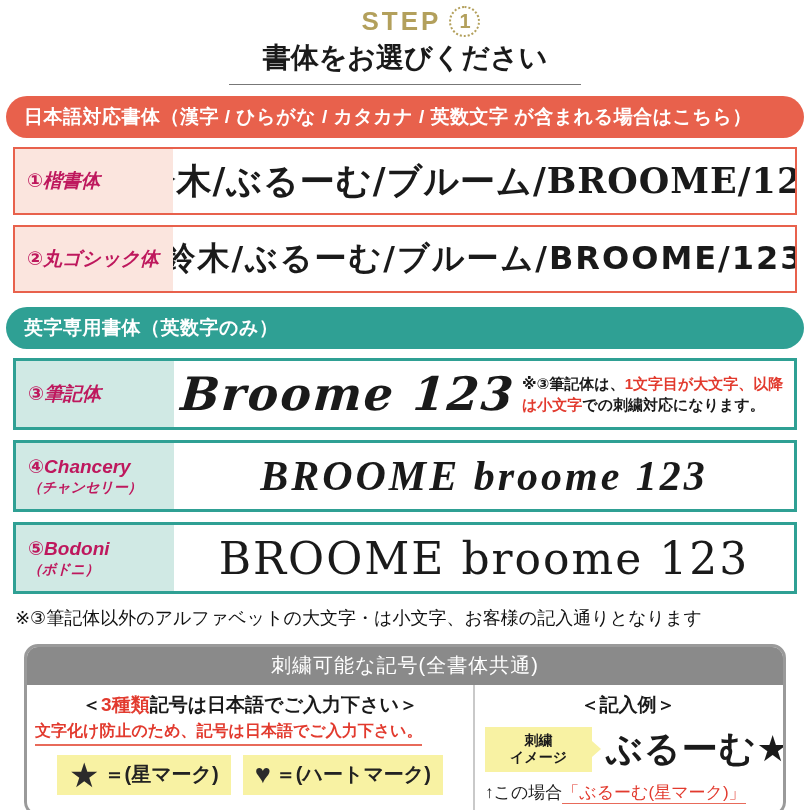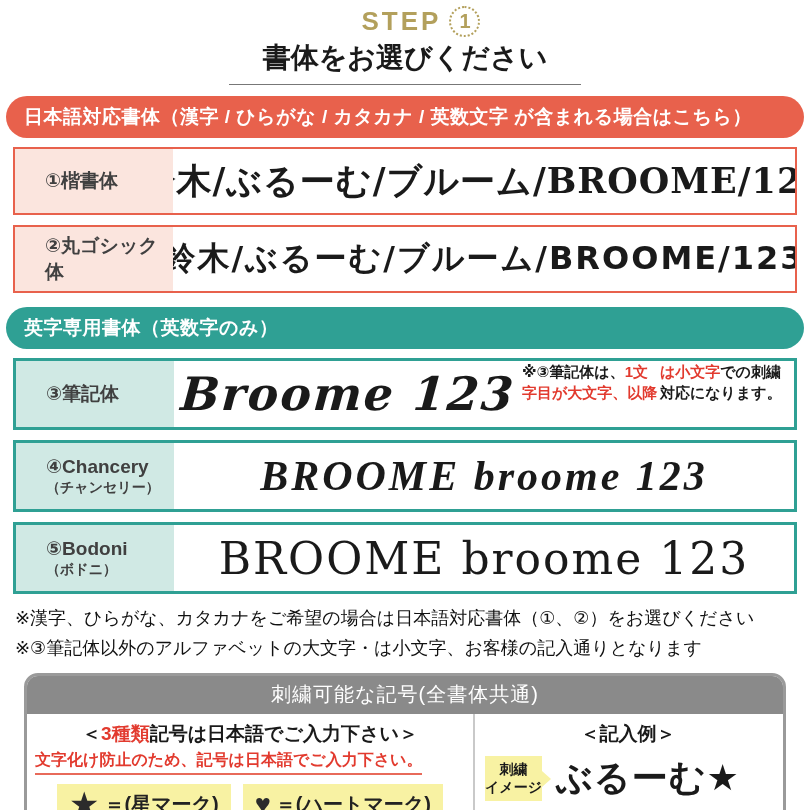--- a/index.html
+++ b/index.html
@@ -39,36 +39,36 @@
   
   .font-row {
     display: flex; align-items: stretch;
     margin: 0 13px 10px; background: #fff;
   }
   .font-row.coral-border { border: 2px solid #e8614c; height: 68px; }
   .font-row.teal-border  { border: 3px solid #2fa094; height: 72px; }
   .row-label {
     width: 158px; flex: 0 0 158px;
     display: flex; flex-direction: column; justify-content: center;
-    padding-left: 30px; font-size: 19px; font-weight: 600; color: #404040;
+    padding-left: 12px; font-size: 19px; font-weight: 600; color: #be185d; font-style: italic;
   }
   .coral-border .row-label { background: #fbe5de; }
   .teal-border  .row-label { background: #d0e9e4; }
   .row-sublabel { font-size: 14px; font-weight: 600; margin-top: 1px; }
   .row-sample {
     flex: 1; display: flex; align-items: center; justify-content: center;
     overflow: hidden; white-space: nowrap;
   }
   .sample-kaisho { font-family: "DejaVu Serif", serif; font-weight: bold; font-size: 35px; letter-spacing: 1px; }
   .sample-maru   { font-family: "DejaVu Sans", sans-serif; font-weight: bold; font-size: 32px; letter-spacing: 2px; }
   .sample-script { font-family: "DejaVu Serif", serif; font-style: italic; font-weight: bold; font-size: 46px; letter-spacing: 2px; transform: skewX(-4deg); }
   .sample-chancery { font-family: "Liberation Serif", serif; font-style: italic; font-weight: 600; font-size: 42px; letter-spacing: 3px; }
   .sample-bodoni { font-family: "DejaVu Serif", serif; font-size: 44px; letter-spacing: 2px; }
   .row-note {
-    flex: 0 0 272px; display: flex; justify-content: center;
+    flex: 0 0 272px; display: flex; flex-direction: column; justify-content: center;
     font-size: 15px; font-weight: bold; line-height: 1.4; padding-right: 6px;
   }
   .red-text { color: #e23a2e; }
   
   .footnotes { margin: 4px 15px 0; }
   .footnote { font-size: 18px; line-height: 1.65; color: #111; font-weight: 500; }
   
   .symbols-box {
     margin: 10px 24px 0; border: 3px solid #9a9a9a; border-radius: 14px;
     overflow: hidden;
@@ -96,21 +96,21 @@
     font-size: 20px; font-weight: bold; color: #222;
   }
   .sym-glyph { line-height: 1; color: #2b2b2b; }
   .glyph-star { font-size: 34px; }
   .glyph-heart { font-size: 27px; }
   
   .symbols-right { flex: 0 0 308px; padding: 7px 12px 8px 10px; }
   .example-heading { text-align: center; font-size: 19px; font-weight: bold; }
   .example-row { display: flex; align-items: center; gap: 14px; margin-top: 7px; }
   .bubble {
-    position: relative; background: #f8f2a3; padding: 5px 0;
+    position: relative; background: #f8f2a3; padding: 5px 25px;
     font-size: 14px; font-weight: bold; text-align: center; line-height: 1.25;
     flex: 0 0 auto;
   }
   .bubble::after {
     content: ""; position: absolute; right: -9px; top: 50%;
     transform: translateY(-50%);
     border-top: 8px solid transparent; border-bottom: 8px solid transparent;
     border-left: 9px solid #f8f2a3;
   }
   .example-sample {
@@ -177,21 +177,20 @@
 
 <div class="font-row teal-border">
   <div class="row-label">
     <span>⑤Bodoni</span>
     <span class="row-sublabel">（ボドニ）</span>
   </div>
   <div class="row-sample sample-bodoni">BROOME broome 123</div>
 </div>
 
 <div class="footnotes">
-  <div class="footnote">※漢字、ひらがな、カタカナをご希望の場合は日本語対応書体（①、②）をお選びください</div>
   <div class="footnote">※③筆記体以外のアルファベットの大文字・は小文字、お客様の記入通りとなります</div>
 </div>
 
 <div class="symbols-box">
   <div class="symbols-header">刺繍可能な記号(全書体共通)</div>
   <div class="symbols-content">
     <div class="symbols-left">
       <div class="symbols-heading">
         <span>＜</span><span class="red-text">3種類</span><span>記号は日本語でご入力下さい＞</span>
       </div>

